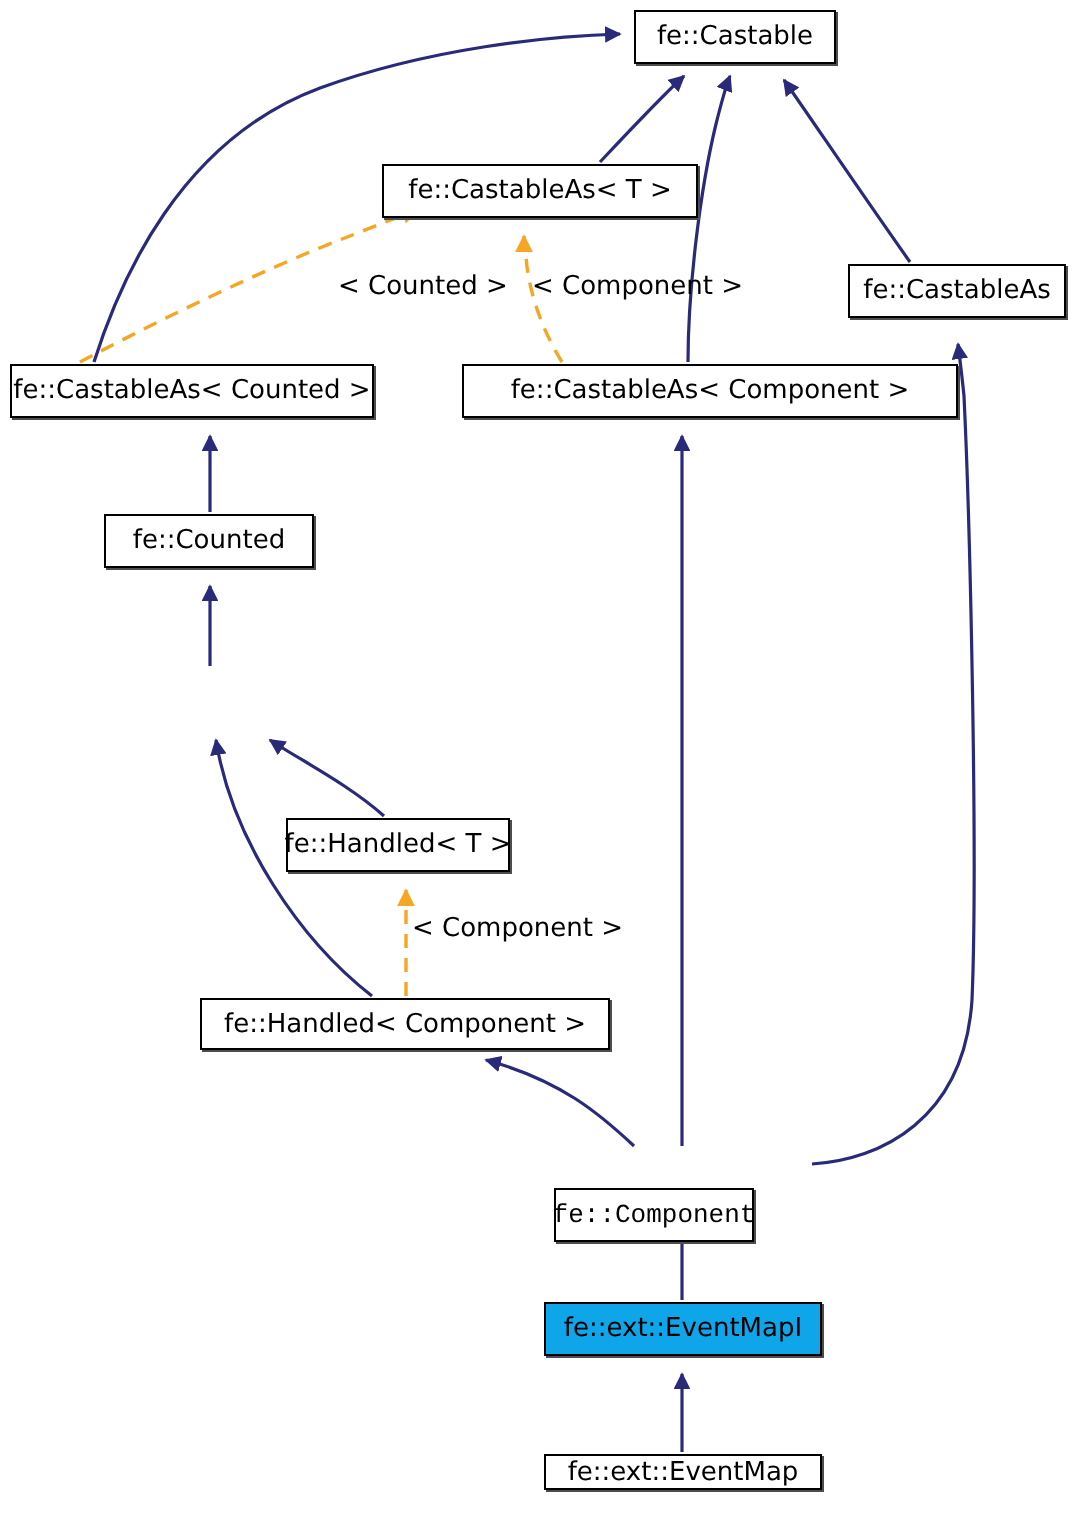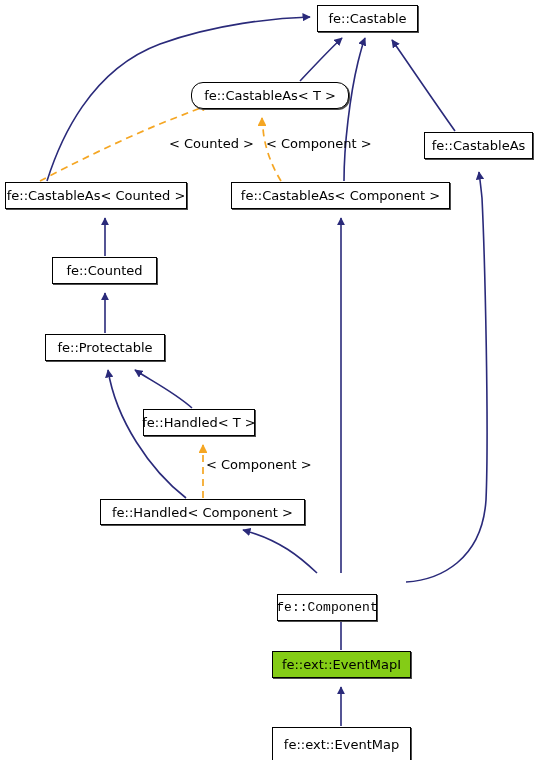--- a/index.html
+++ b/index.html
@@ -42,21 +42,21 @@
     white-space: nowrap;
     cursor: pointer;
   }
   .node .node-label {
     font-size: 13px;
     line-height: 13px;
     color: #000000;
     letter-spacing: 0px;
   }
   .node.highlight {
-    background: #84cc16;
+    background: #0ea5e9;
   }
   .edge-label {
     position: absolute;
     font-size: 13px;
     line-height: 13px;
     color: #000000;
     white-space: nowrap;
     background: transparent;
   }
 </style>
@@ -111,61 +111,58 @@
       <path d="M 281,181 C 271,165 264,145 263,128 C 262,122 262,118 262,118" marker-end="url(#arrow-orange)"></path>
 
       <path d="M 203,498 L 203,445" marker-end="url(#arrow-orange)"></path>
     </g>
   </svg>
 
   <div class="node" style="left:317px; top:5px; width:101px; height:27px;">
     <span class="node-label">fe::Castable</span>
   </div>
 
-  <div class="node" style="left:191px; top:82px; width:158px; height:27px;border-radius:12px;">
+  <div class="node" style="left:191px; top:82px; width:158px; height:27px;">
     <span class="node-label">fe::CastableAs&lt; T &gt;</span>
   </div>
 
   <div class="node" style="left:424px; top:132px; width:109px; height:27px;">
     <span class="node-label">fe::CastableAs</span>
   </div>
 
   <div class="node" style="left:5px; top:182px; width:182px; height:27px;">
     <span class="node-label">fe::CastableAs&lt; Counted &gt;</span>
   </div>
 
-  <div class="node" style="left:231px; top:182px; width:219px; height:27px;">
+  <div class="node" style="left:231px; top:182px; width:248px; height:27px;">
     <span class="node-label">fe::CastableAs&lt; Component &gt;</span>
   </div>
 
   <div class="node" style="left:52px; top:257px; width:105px; height:27px;">
     <span class="node-label">fe::Counted</span>
   </div>
 
-  <div class="node" style="left:45px; top:334px; width:120px; height:27px;">
-    <span class="node-label">fe::Protectable</span>
-  </div>
 
   <div class="node" style="left:143px; top:409px; width:112px; height:27px;">
     <span class="node-label">fe::Handled&lt; T &gt;</span>
   </div>
 
   <div class="node" style="left:100px; top:499px; width:205px; height:26px;">
     <span class="node-label">fe::Handled&lt; Component &gt;</span>
   </div>
 
   <div class="node" style="left:277px; top:594px; width:100px; height:27px;font-family:Liberation Mono, monospace;">
     <span class="node-label">fe::Component</span>
   </div>
 
   <div class="node highlight" style="left:272px; top:651px; width:139px; height:27px;">
     <span class="node-label">fe::ext::EventMapI</span>
   </div>
 
-  <div class="node" style="left:272px; top:727px; width:139px; height:34px;">
+  <div class="node" style="left:272px; top:727px; width:139px; height:18px;">
     <span class="node-label">fe::ext::EventMap</span>
   </div>
 
   <div class="edge-label" style="left:169px; top:137px;">&lt; Counted &gt;</div>
 
   <div class="edge-label" style="left:266px; top:137px;">&lt; Component &gt;</div>
 
   <div class="edge-label" style="left:206px; top:458px;">&lt; Component &gt;</div>
 
 </div>

